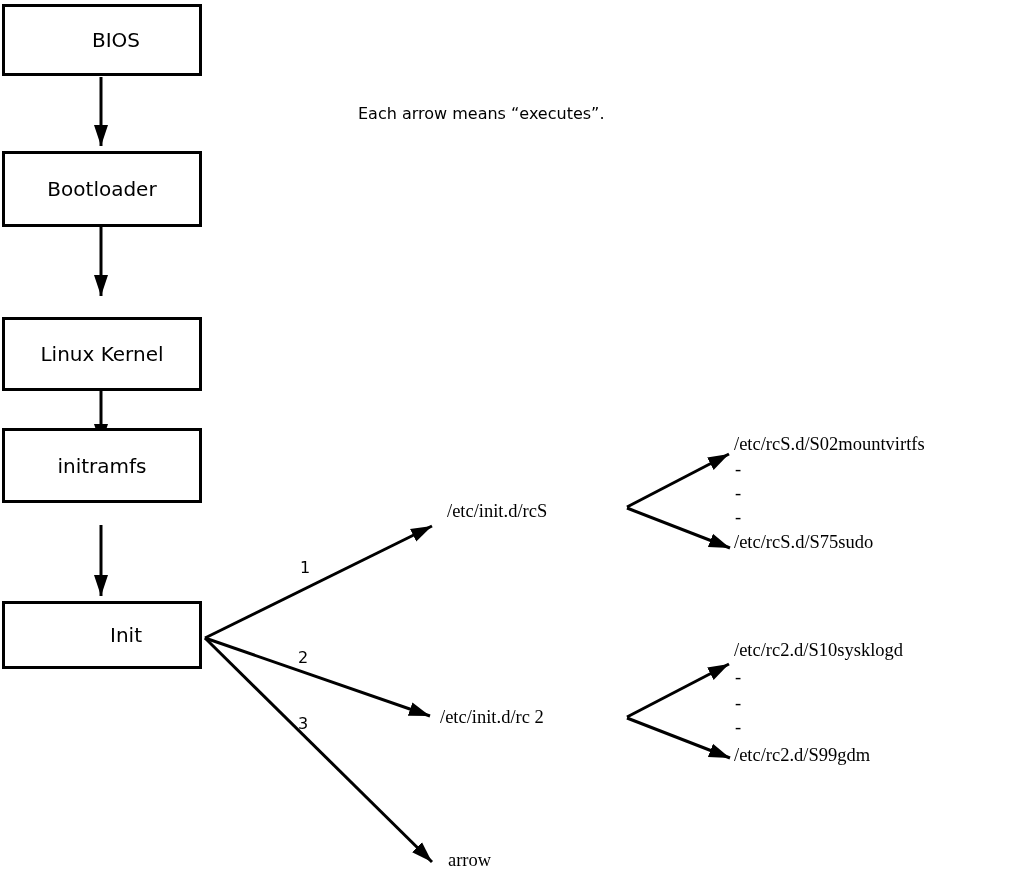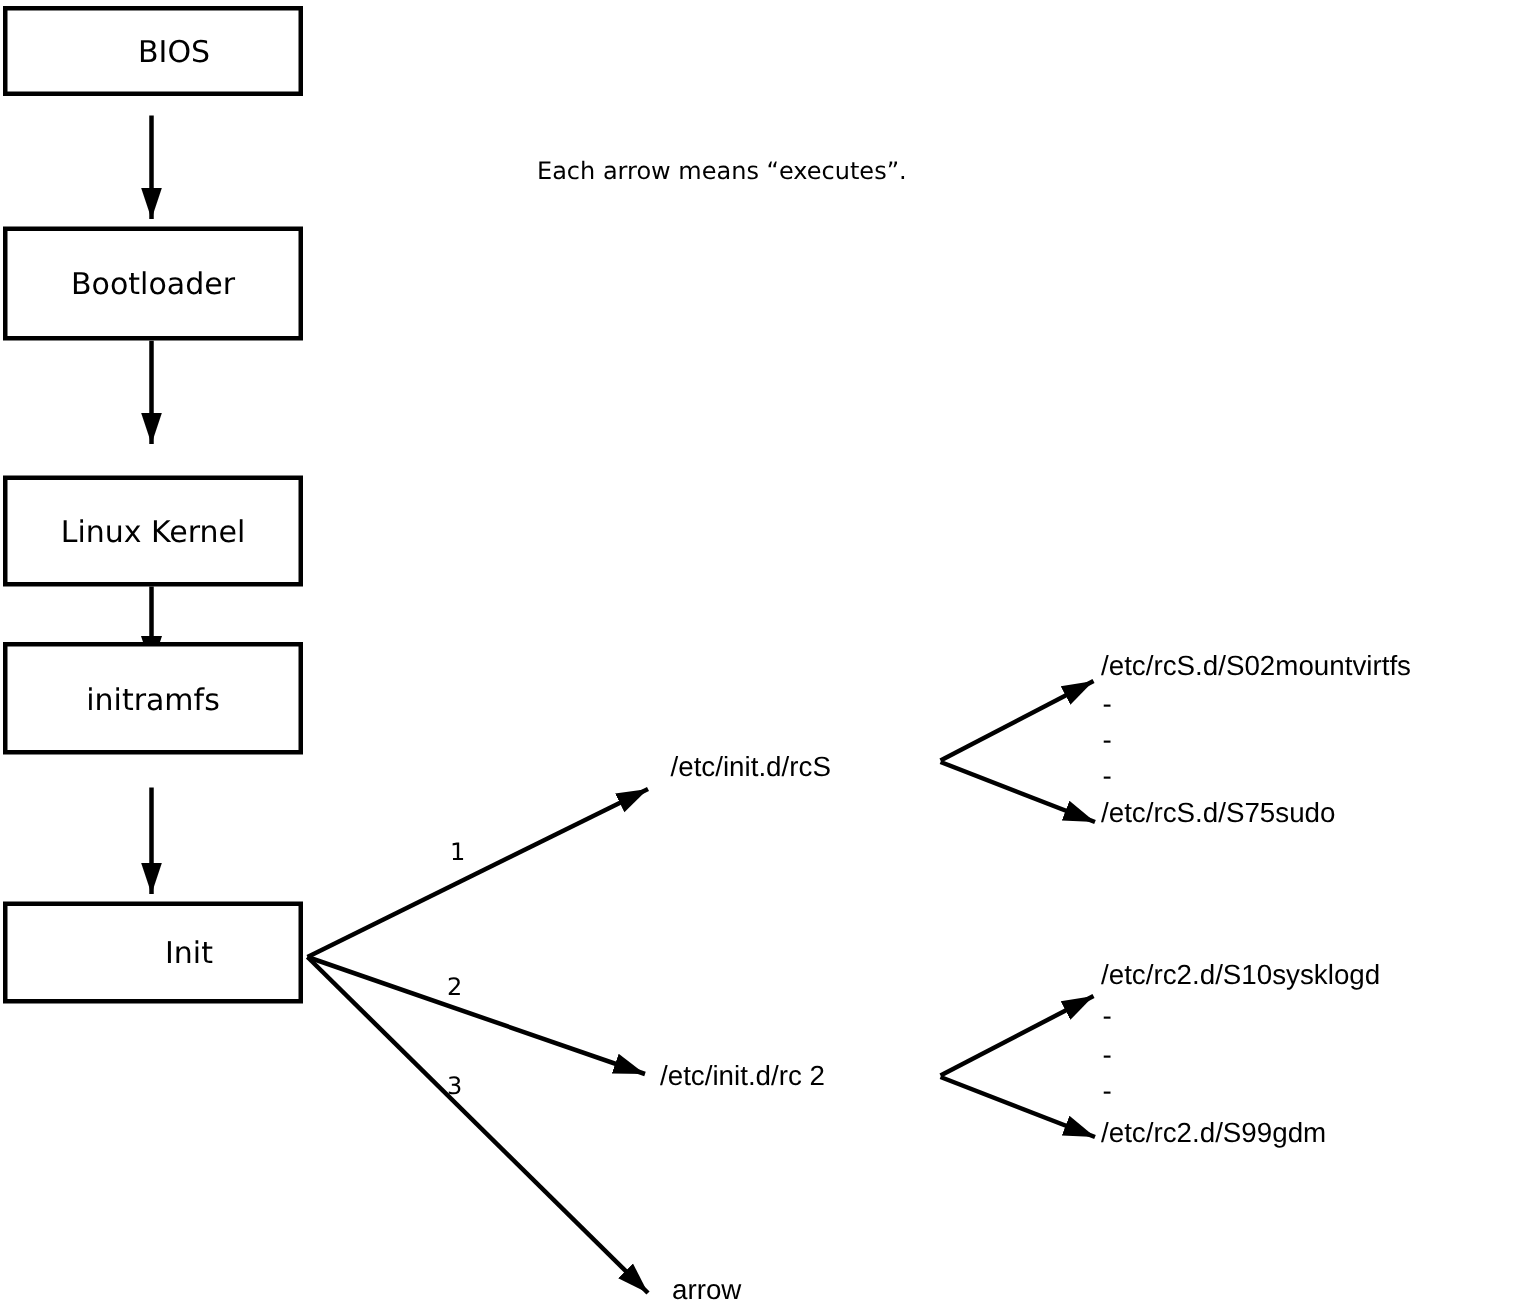--- a/index.html
+++ b/index.html
@@ -41,21 +41,21 @@
   }
   .sans {
     position: absolute;
     font-family: "DejaVu Sans", sans-serif;
     font-size: 16px;
     line-height: 24px;
     white-space: pre;
   }
   .mono {
     position: absolute;
-    font-family: Liberation Sans, sans-serif;
+    font-family: Liberation Serif, serif;
     font-size: 18.5px;
     line-height: 22px;
     white-space: pre;
   }
 </style>
 </head>
 <body>
 
 <div class="canvas">
 
@@ -76,21 +76,21 @@
       <line x1="205" y1="638" x2="432" y2="862" marker-end="url(#ah)"></line>
 
       <line x1="627" y1="507" x2="729" y2="454" marker-end="url(#ah)"></line>
       <line x1="627" y1="508" x2="730" y2="548" marker-end="url(#ah)"></line>
 
       <line x1="627" y1="717" x2="729" y2="664" marker-end="url(#ah)"></line>
       <line x1="627" y1="718" x2="730" y2="758" marker-end="url(#ah)"></line>
     </g>
   </svg>
 
-  <div class="box" style="top:4px; height:60px;padding-left:28px;">
+  <div class="box" style="top:4px; height:72px;padding-left:28px;">
     <span class="box-label">BIOS</span>
   </div>
   <div class="box" style="top:151px; height:76px;">
     <span class="box-label">Bootloader</span>
   </div>
   <div class="box" style="top:301px; height:74px;margin-top:16px;">
     <span class="box-label">Linux Kernel</span>
   </div>
   <div class="box" style="top:428px; height:75px;">
     <span class="box-label">initramfs</span>

